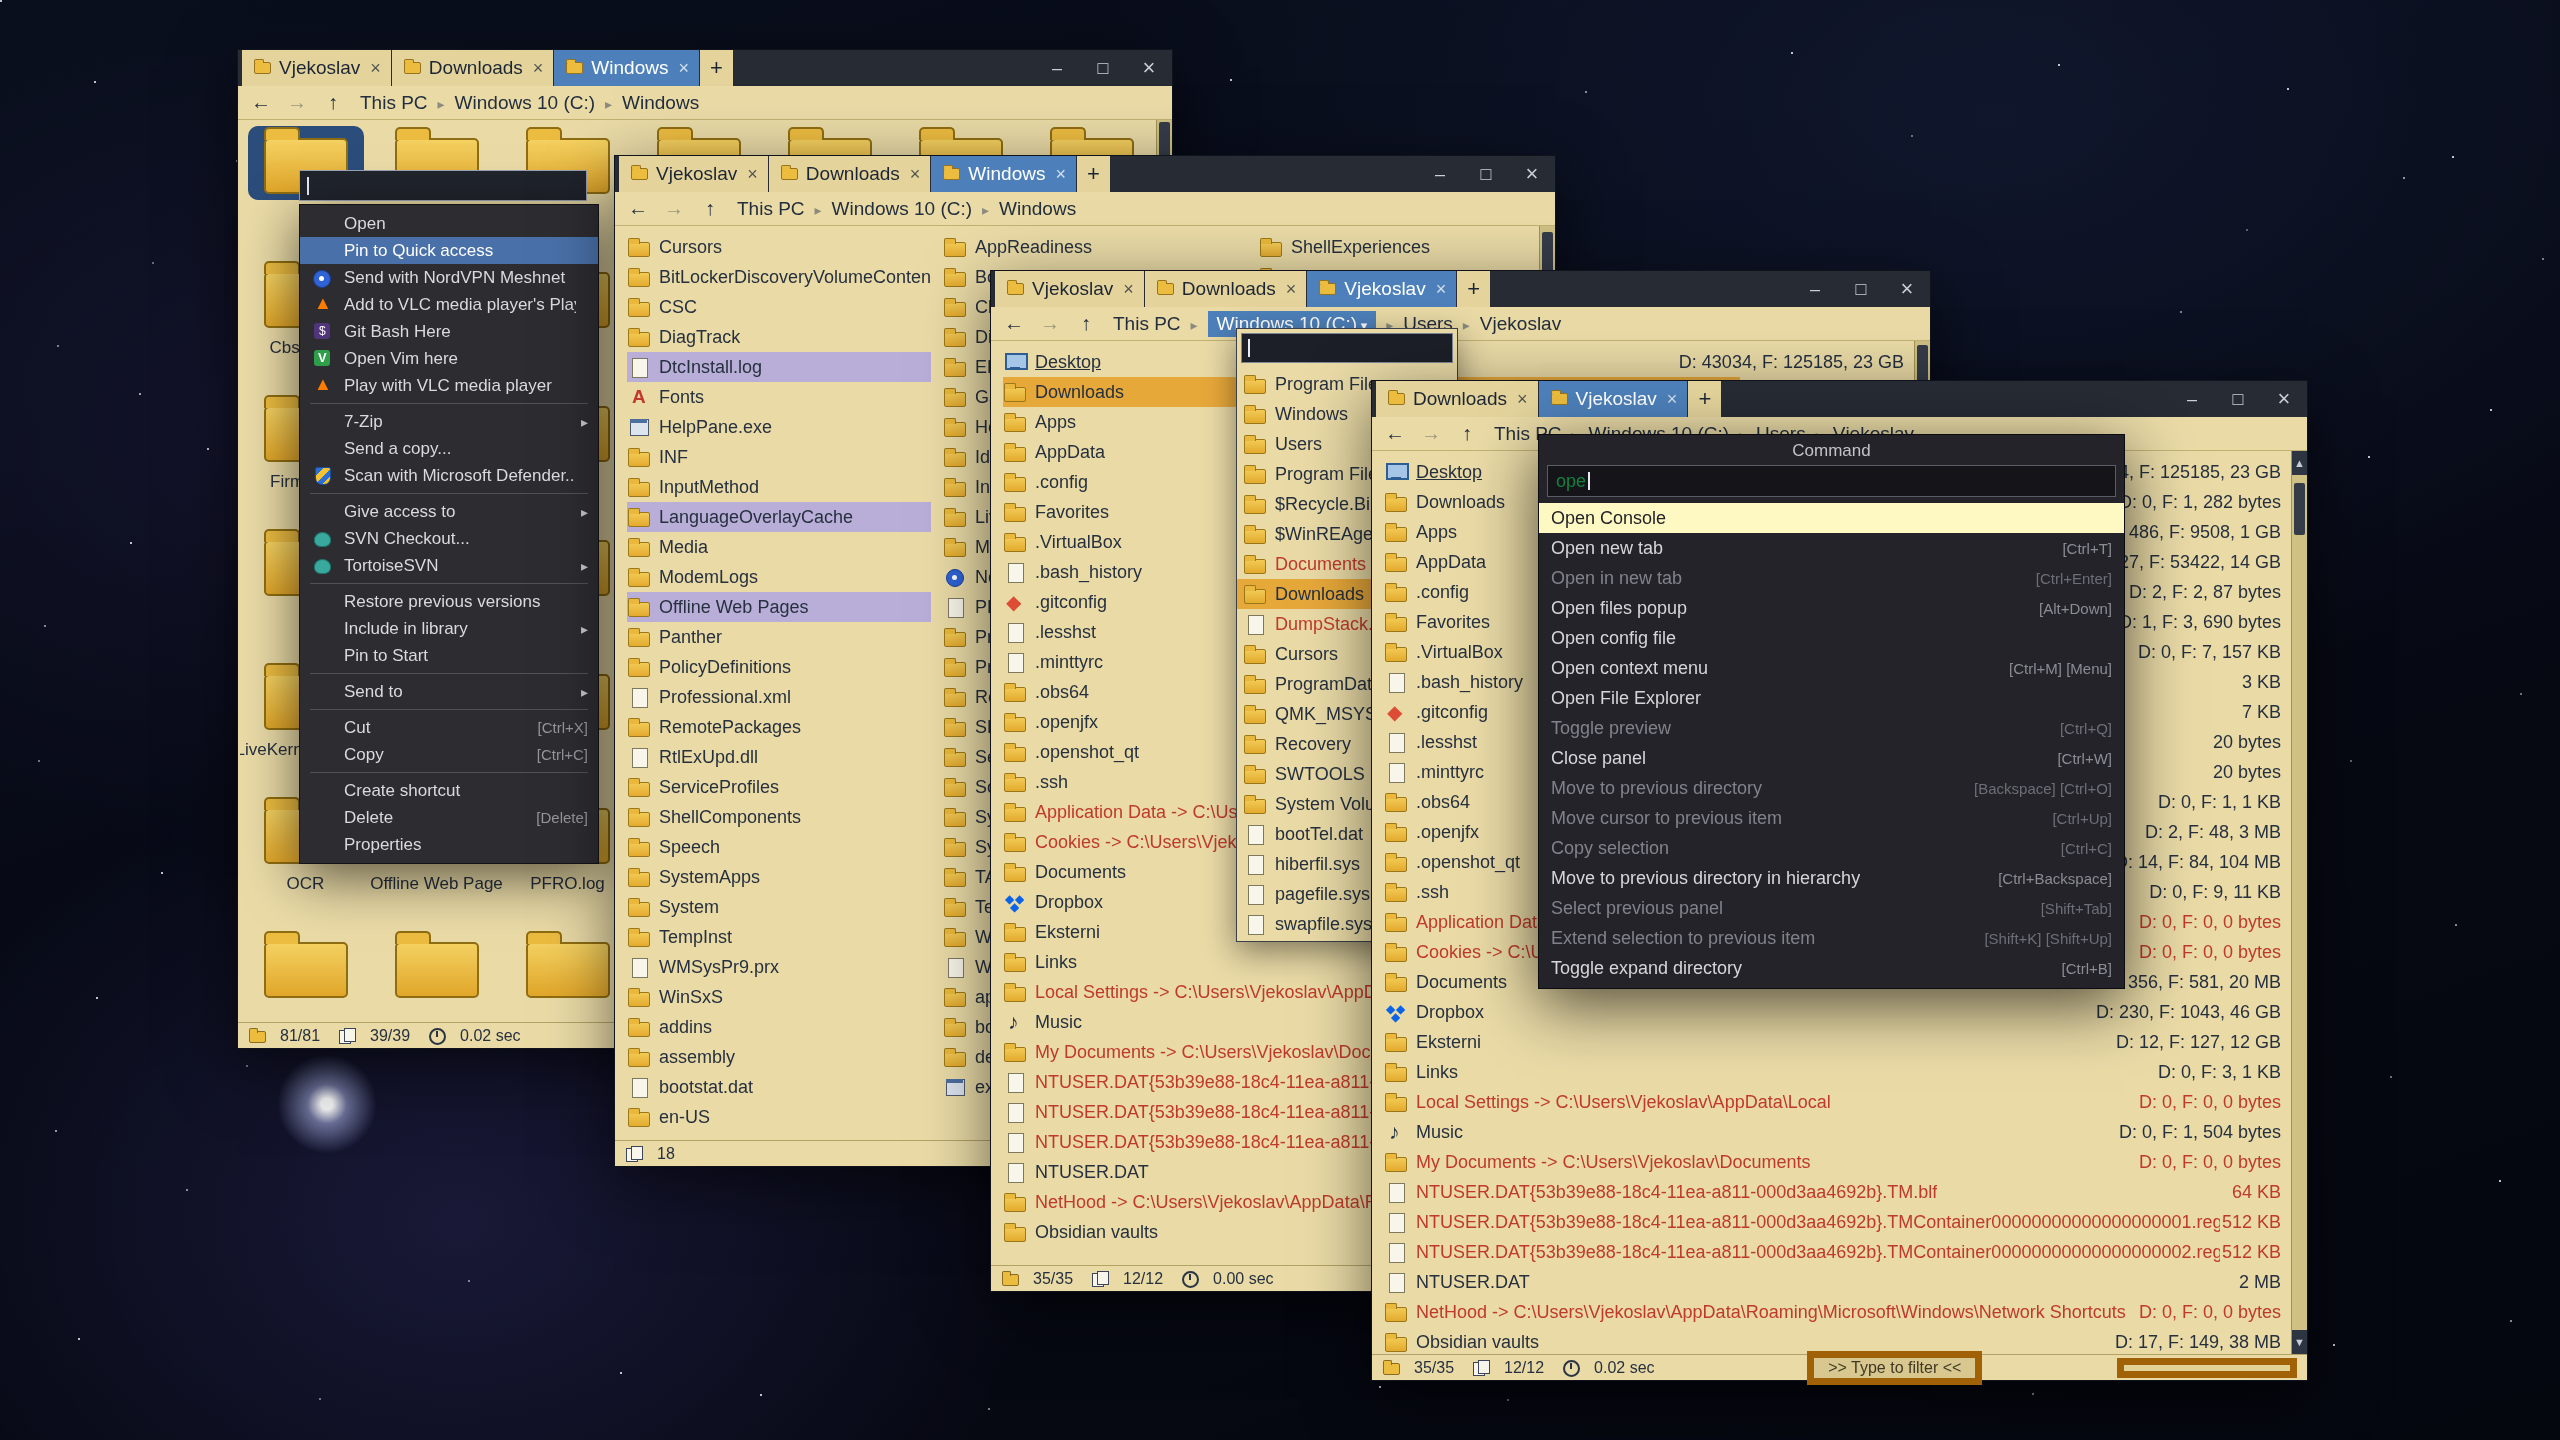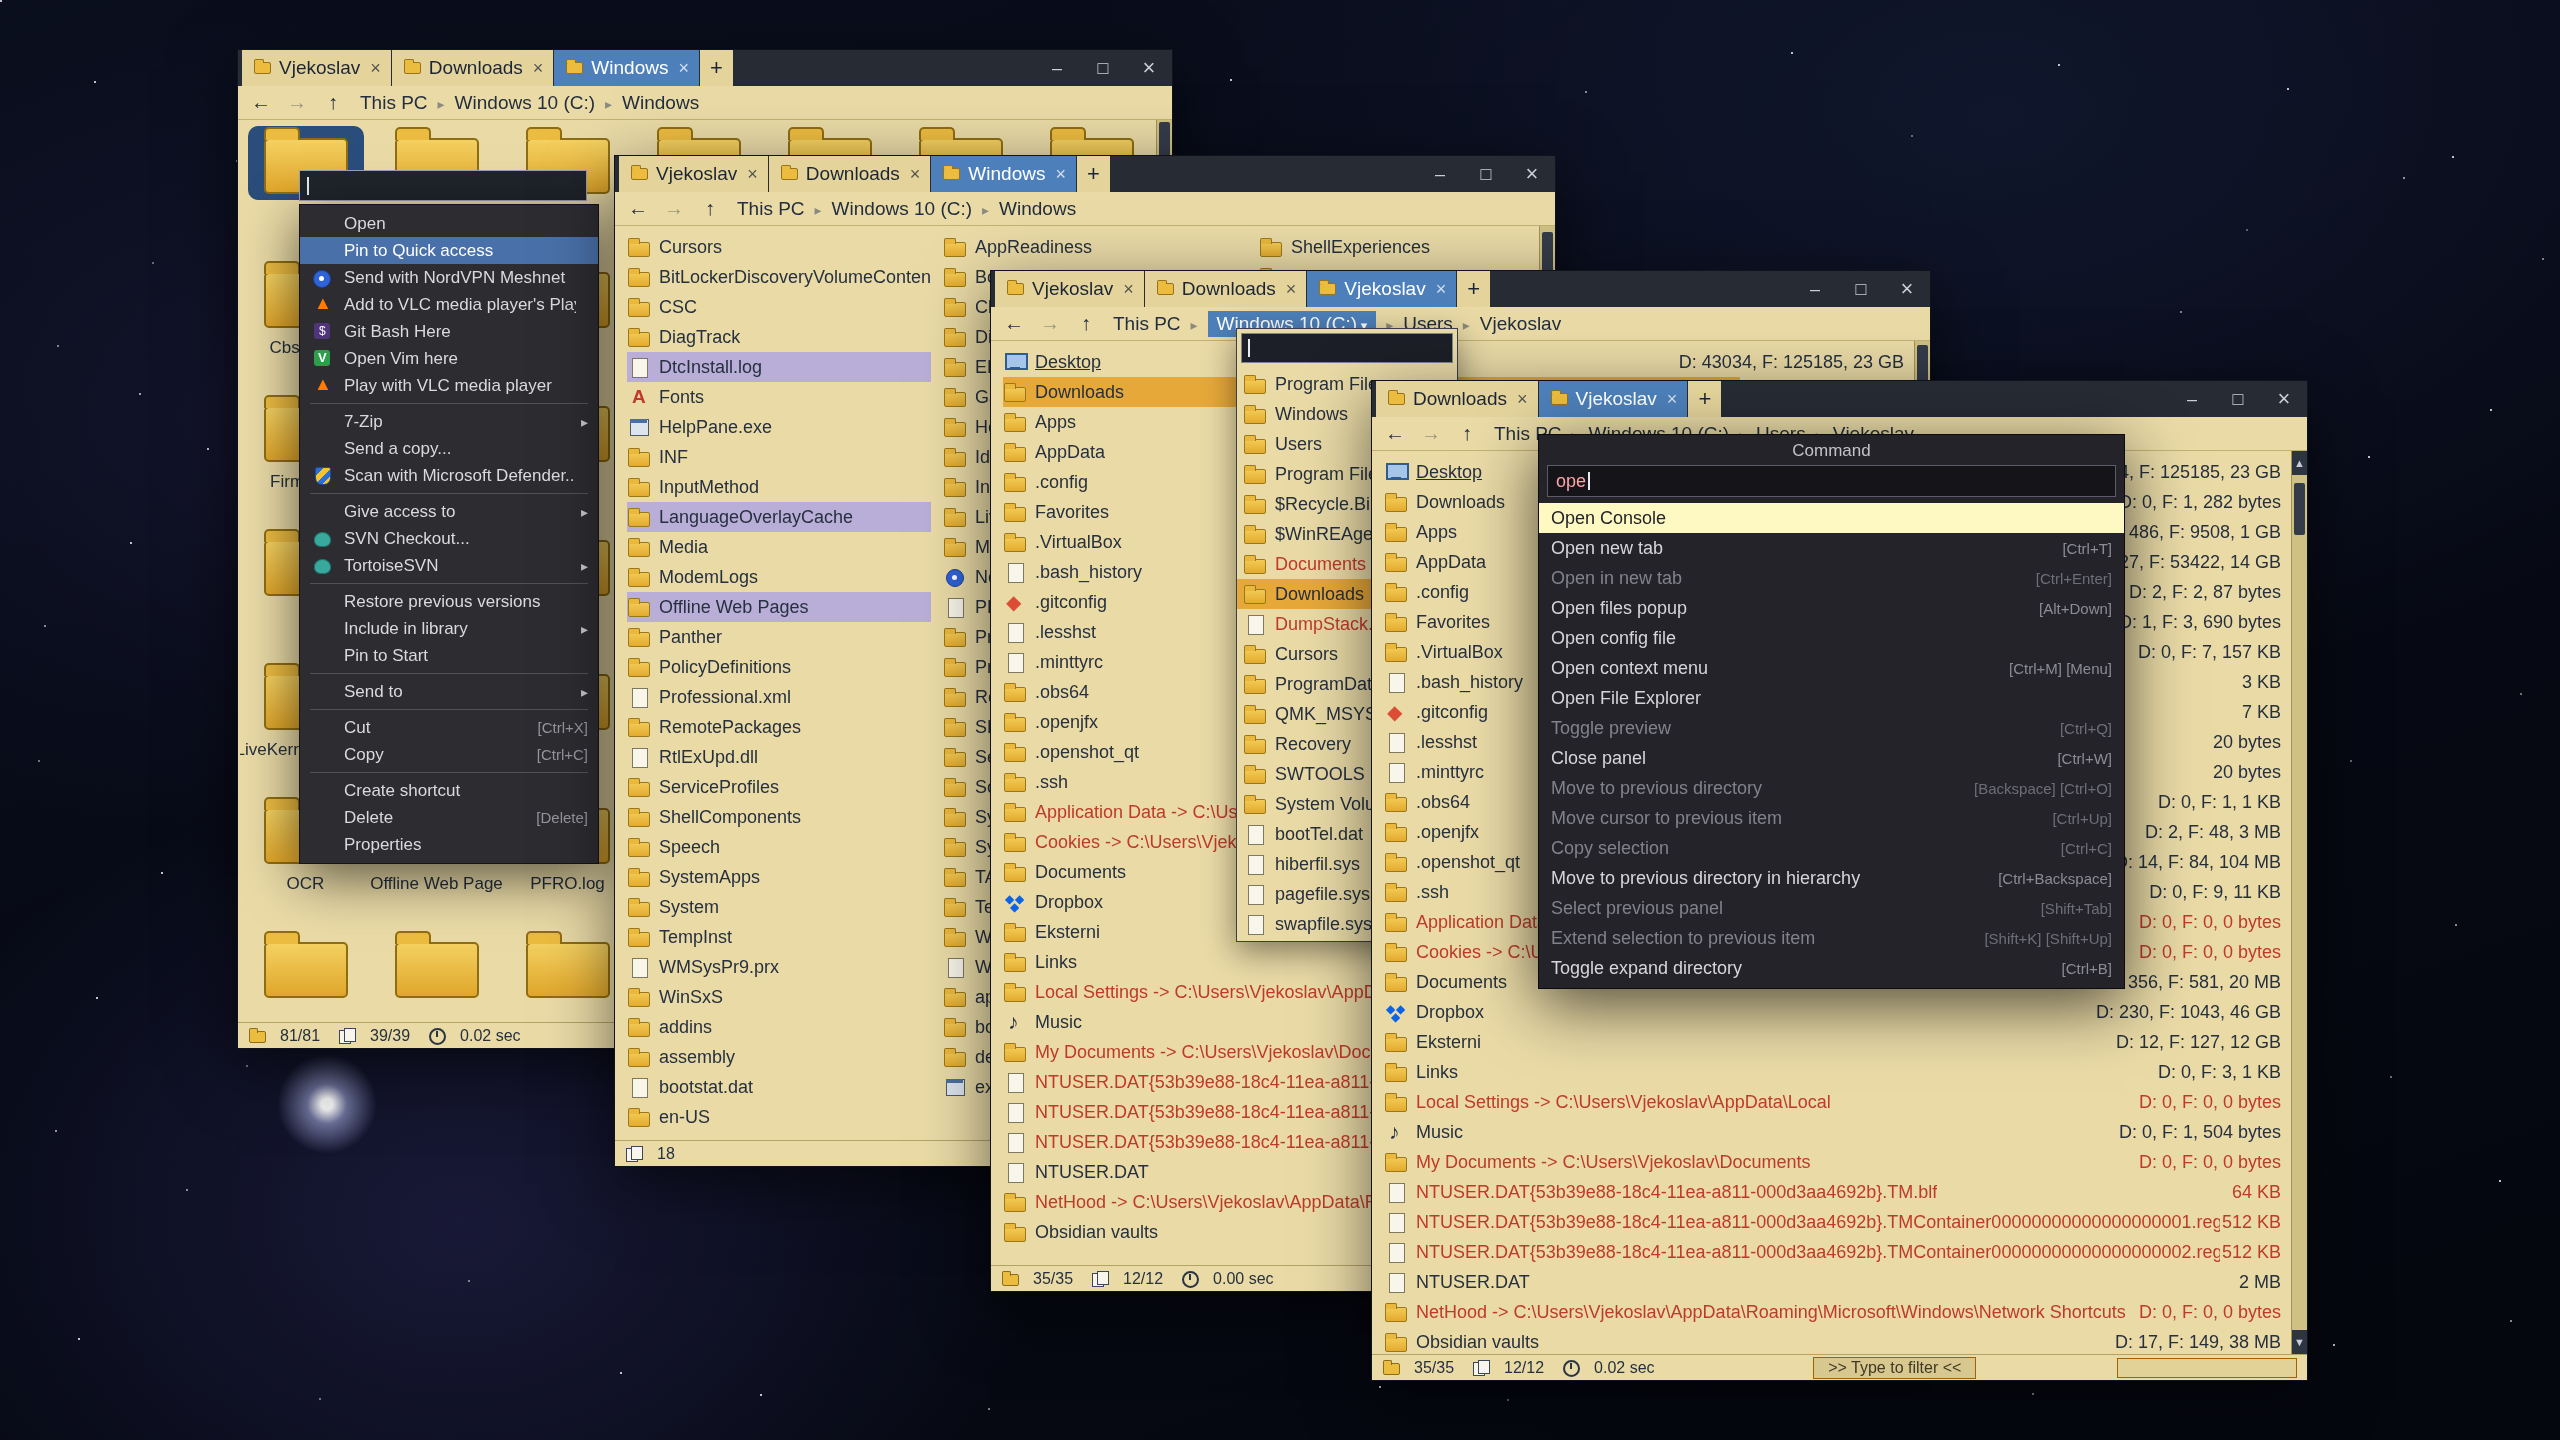--- a/index.html
+++ b/index.html
@@ -53,21 +53,21 @@
   .crumb-sep::before{content:"▸";margin:0 10px;font-size:14px;color:rgba(60,72,92,.55)}
   .crumb:first-child .crumb-sep{display:none}
   .crumb-label{white-space:nowrap}
   .crumb-label.hl{background:#4d80ba;color:#fff;padding:2px 9px}
   .crumb-label.dd::after{content:" ▾";font-size:13px}
   .content{flex:1;position:relative;overflow:hidden;font-size:18px;color:#26303f}
   .statusbar{height:26px;flex:0 0 26px;background:#e9daa6;border-top:1px solid #b3a266;display:flex;
     align-items:center;padding:0 10px;font-size:16px;color:#26303f}
   .seg{display:flex;align-items:center;gap:12px;margin-right:18px;white-space:nowrap}
   .flexsp{flex:1}
-  .filterbox{background:#d8c88f;border:1px solid #a16207;color:#3f3824;padding:1px 14px;font-size:16px;white-space:nowrap}
+  .filterbox{background:#d8c88f;border:7px solid #a16207;color:#3f3824;padding:1px 14px;font-size:16px;white-space:nowrap}
   .filterbox.empty{width:180px;height:20px;background:#e2d298}
 
   
   .sb{position:absolute;top:0;right:0;bottom:0;width:16px;background:#cfc083;border-left:1px solid #a29255;
     display:flex;flex-direction:column}
   .sb-btn{height:24px;background:#2e3542;color:#c8cdd6;display:flex;align-items:center;justify-content:center;font-size:11px}
   .g-sup::before{content:"▲"} .g-sdn::before{content:"▼"}
   .sb-track{flex:1;position:relative}
   .sb-thumb{position:absolute;left:2px;right:2px;background:#353c49;border-radius:2px}
 
@@ -159,21 +159,21 @@
   .dd-input{height:30px;margin:4px;background:#1c1f27;border:1px solid #7c8596;display:flex;align-items:center;padding:0 6px}
   .dd-list{padding:2px 0}
   .dd-row{height:30px;display:flex;align-items:center;padding:0 6px;white-space:nowrap;overflow:hidden;font-size:18px;color:#26303f}
   .dd-row.sel{background:#e7a83a}
   .dd-row.red{color:#bf3a2b}
 
   
   .palette{position:absolute;left:1538px;top:434px;width:587px;background:#232329;border:1px solid #0c0c10;
     box-shadow:0 16px 60px rgba(0,0,0,.65);z-index:8;color:#d6d6da;font-size:18px;padding-bottom:5px}
   .pal-title{text-align:center;padding:6px 0 4px;font-size:17px;color:#c2c2c8}
-  .pal-input{height:32px;margin:0 8px 6px;background:#141419;border:1px solid #5c5c66;display:flex;align-items:center;padding:0 8px;color:#fca5a5;gap:2px}
+  .pal-input{height:32px;margin:0 8px 6px;background:#141419;border:1px solid #5c5c66;display:flex;align-items:center;padding:0 8px;color:#15803d;gap:2px}
   .pal-row{height:30px;display:flex;align-items:center;justify-content:space-between;padding:0 12px}
   .pal-row.selected{background:#fef9c3;color:#232329}
   .pal-row.dim .pal-label{color:#82828c}
   .pal-sc{color:#8c8c96;font-size:15px;margin-left:14px;white-space:nowrap}
   .pal-row.dim .pal-sc{color:#6e6e78}
   .pal-label{white-space:nowrap;overflow:hidden}
 
   .mf{width:17px;height:12px;background:#ecbc3e;border:1px solid #96731c;border-radius:2px;position:relative;flex:0 0 17px}
   .mf::before{content:"";position:absolute;top:-4px;left:-1px;width:8px;height:3px;background:#ecbc3e;
     border:1px solid #96731c;border-bottom:none;border-radius:2px 2px 0 0}

